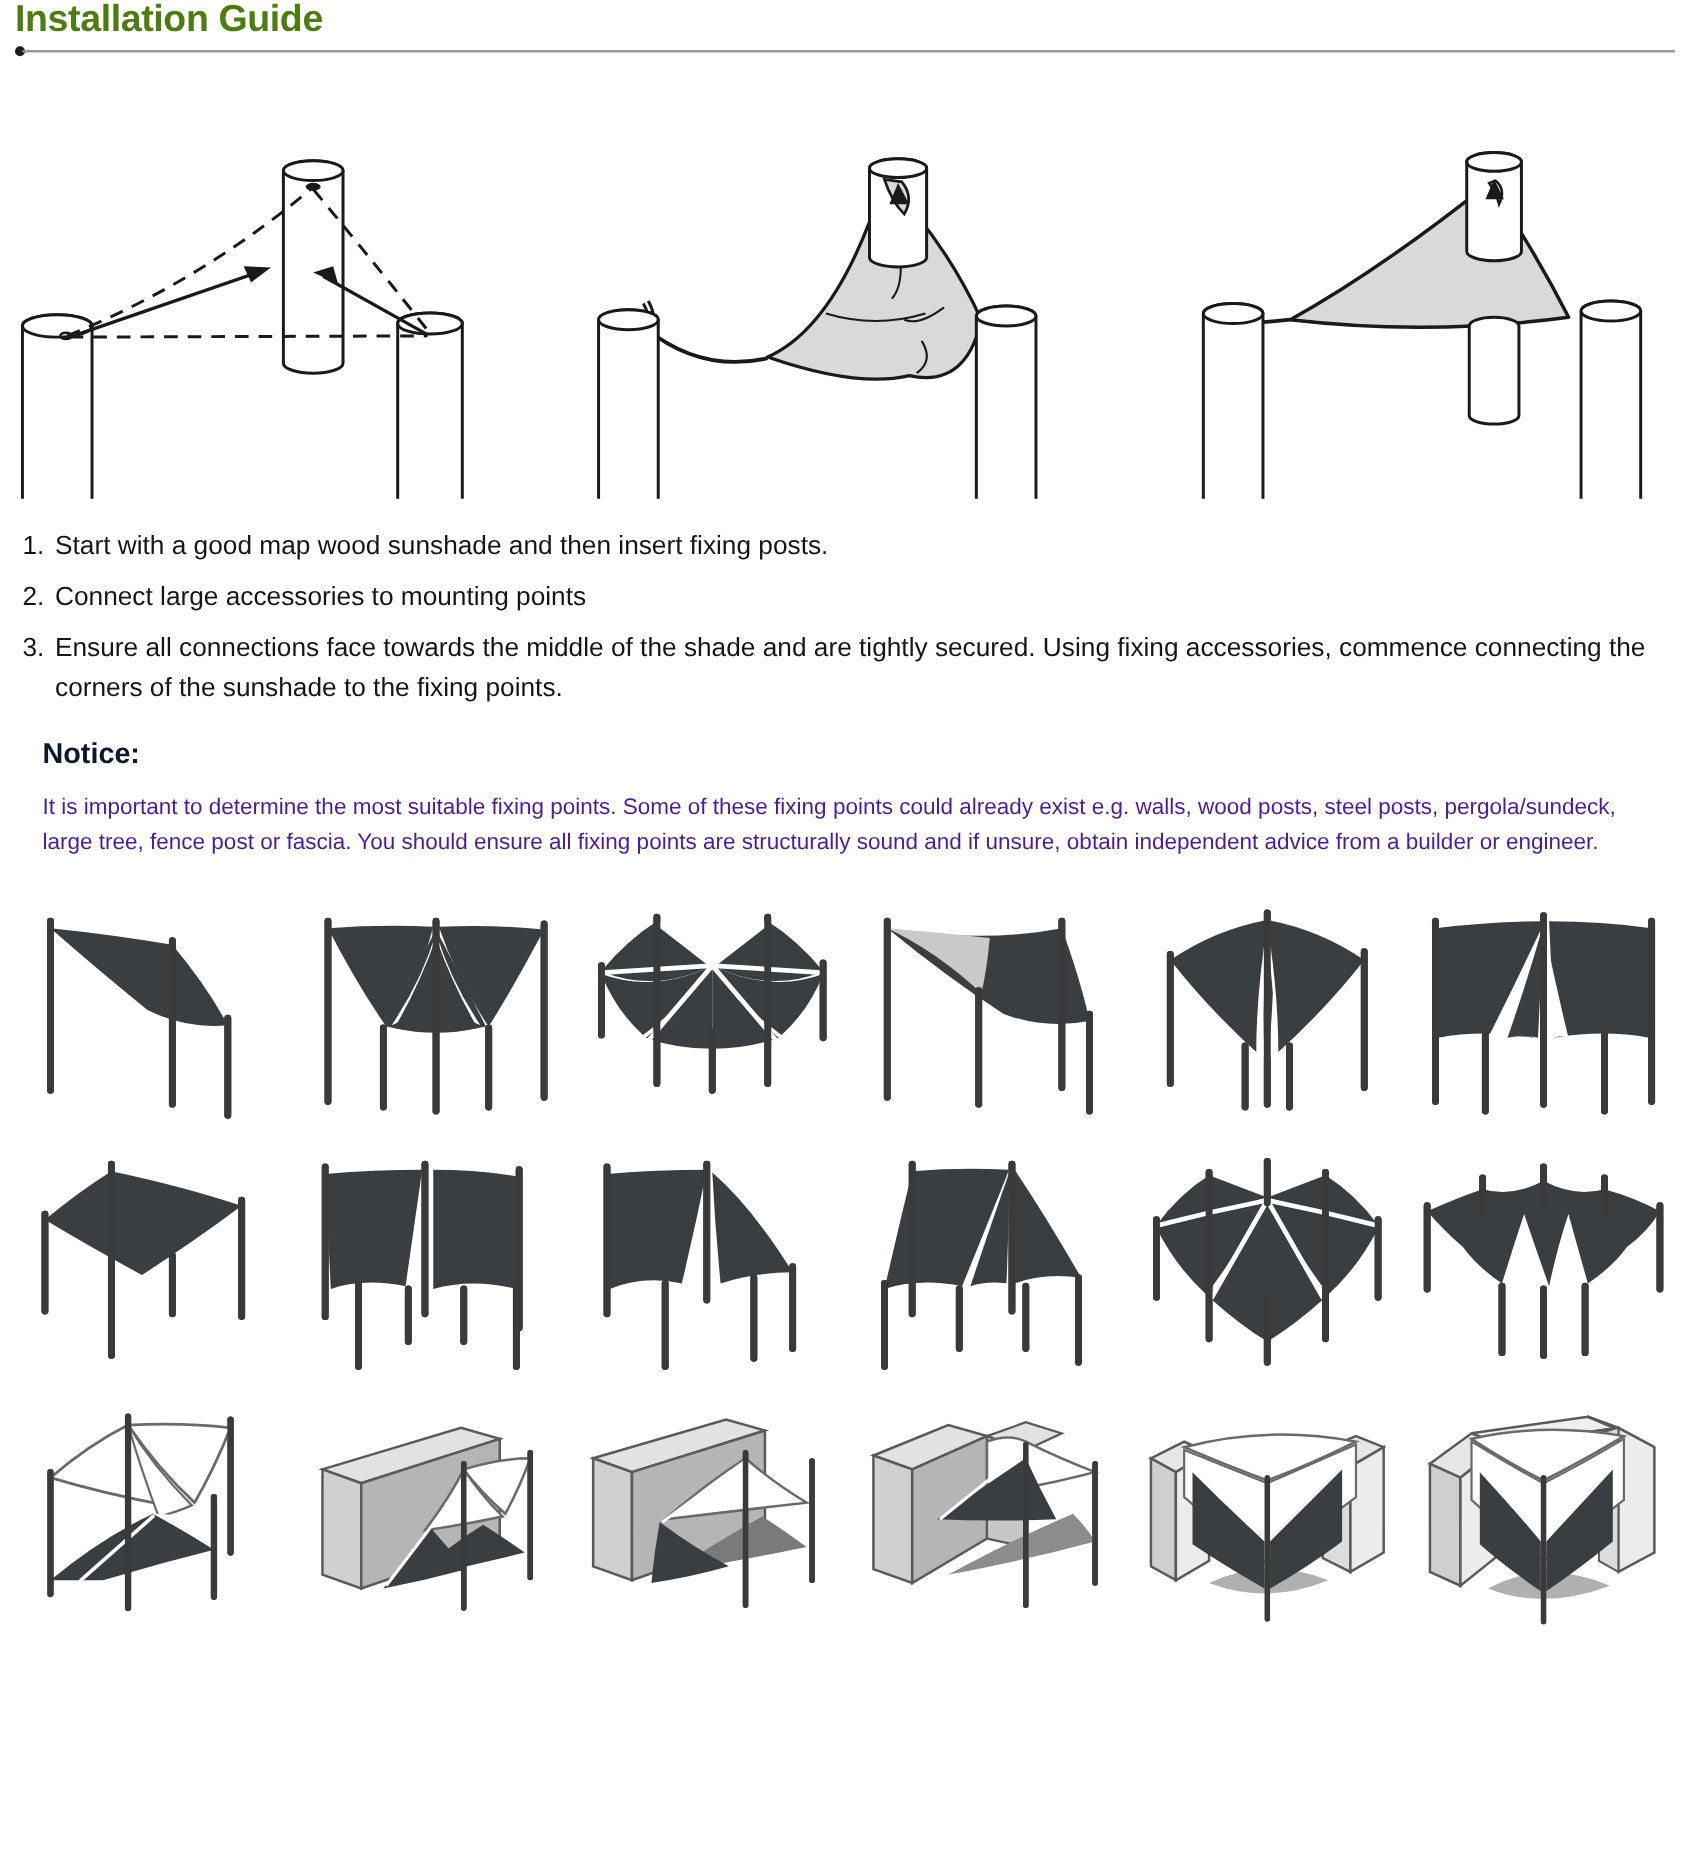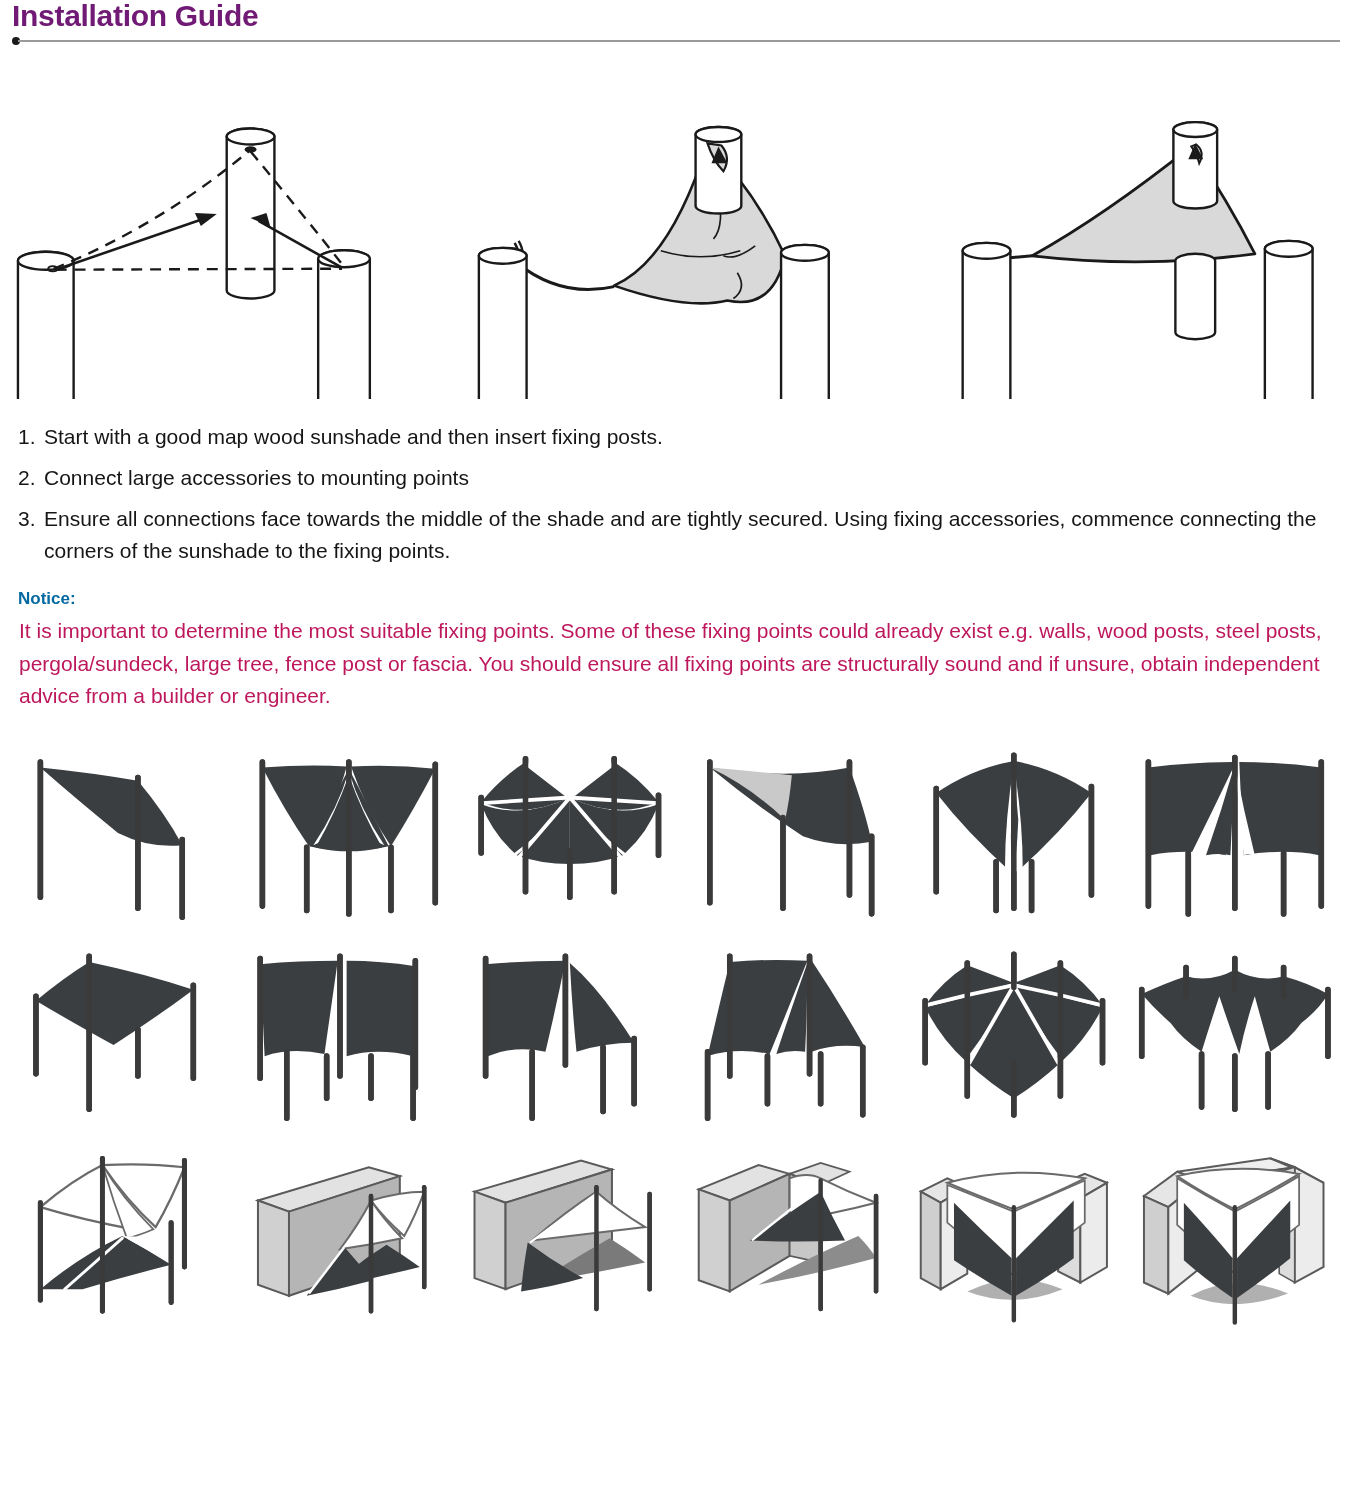--- a/index.html
+++ b/index.html
@@ -17,21 +17,21 @@
 
   
   .section-head { position: relative; }
   .section-title {
     font-size: 30px;
     font-weight: bold;
     letter-spacing: -0.3px;
     line-height: 1.05;
     margin: 0;
     padding: 0 0 2px 2px;
-    color: #701a75;
+    color: #4d7c0f;
     font-stretch: condensed;
   }
   .rule-wrap {
     position: relative;
     height: 10px;
     margin-top: 2px;
     padding-left: 2px;
   }
   .rule-line {
     position: absolute;
@@ -68,30 +68,30 @@
     line-height: 1.52;
     margin-bottom: 9px;
     color: #161616;
   }
   .step-num { flex: 0 0 26px; }
   .step-text { flex: 1 1 auto; }
 
   
   .notice { margin: 22px 0 0 0; padding: 0 8px; }
   .notice-title {
-    font-size: 17px;
+    font-size: 23px;
     font-weight: bold;
-    margin: 0 0 6px 0;
-    color: #0369a1;
+    margin: 0 0 6px 16px;
+    color: #0f172a;
   }
   .notice-body {
-    font-size: 21px;
+    font-size: 18px;
     line-height: 1.55;
-    margin: 1px;
-    color: #be185d;
+    margin: 16px;
+    color: #4c1d95;
     max-width: 1320px;
   }
 
   
   .ideas-head { margin-top: 58px; }
   .ideas-grid {
     display: grid;
     grid-template-columns: repeat(6, 1fr);
     row-gap: 2px;
     column-gap: 0px;

